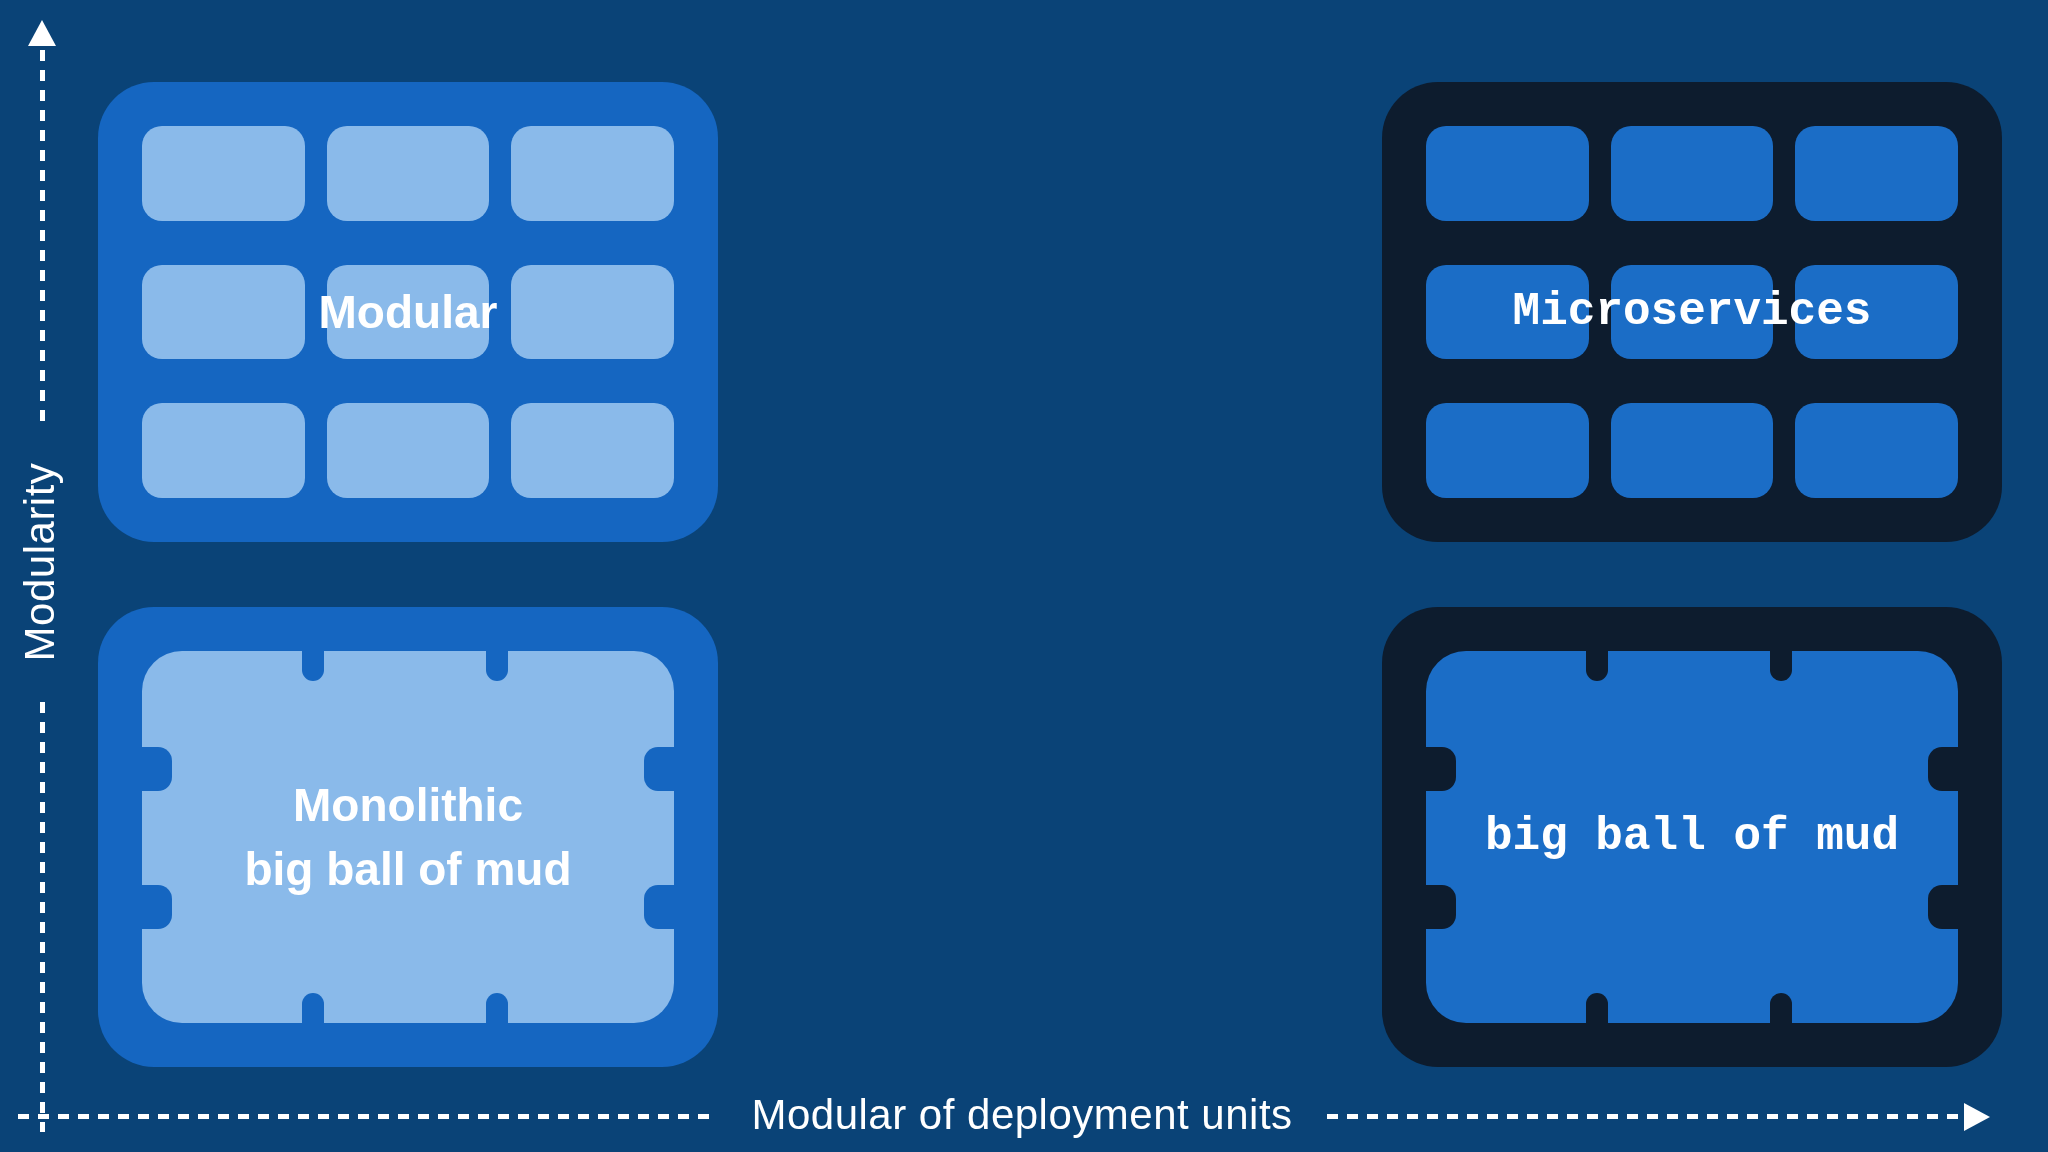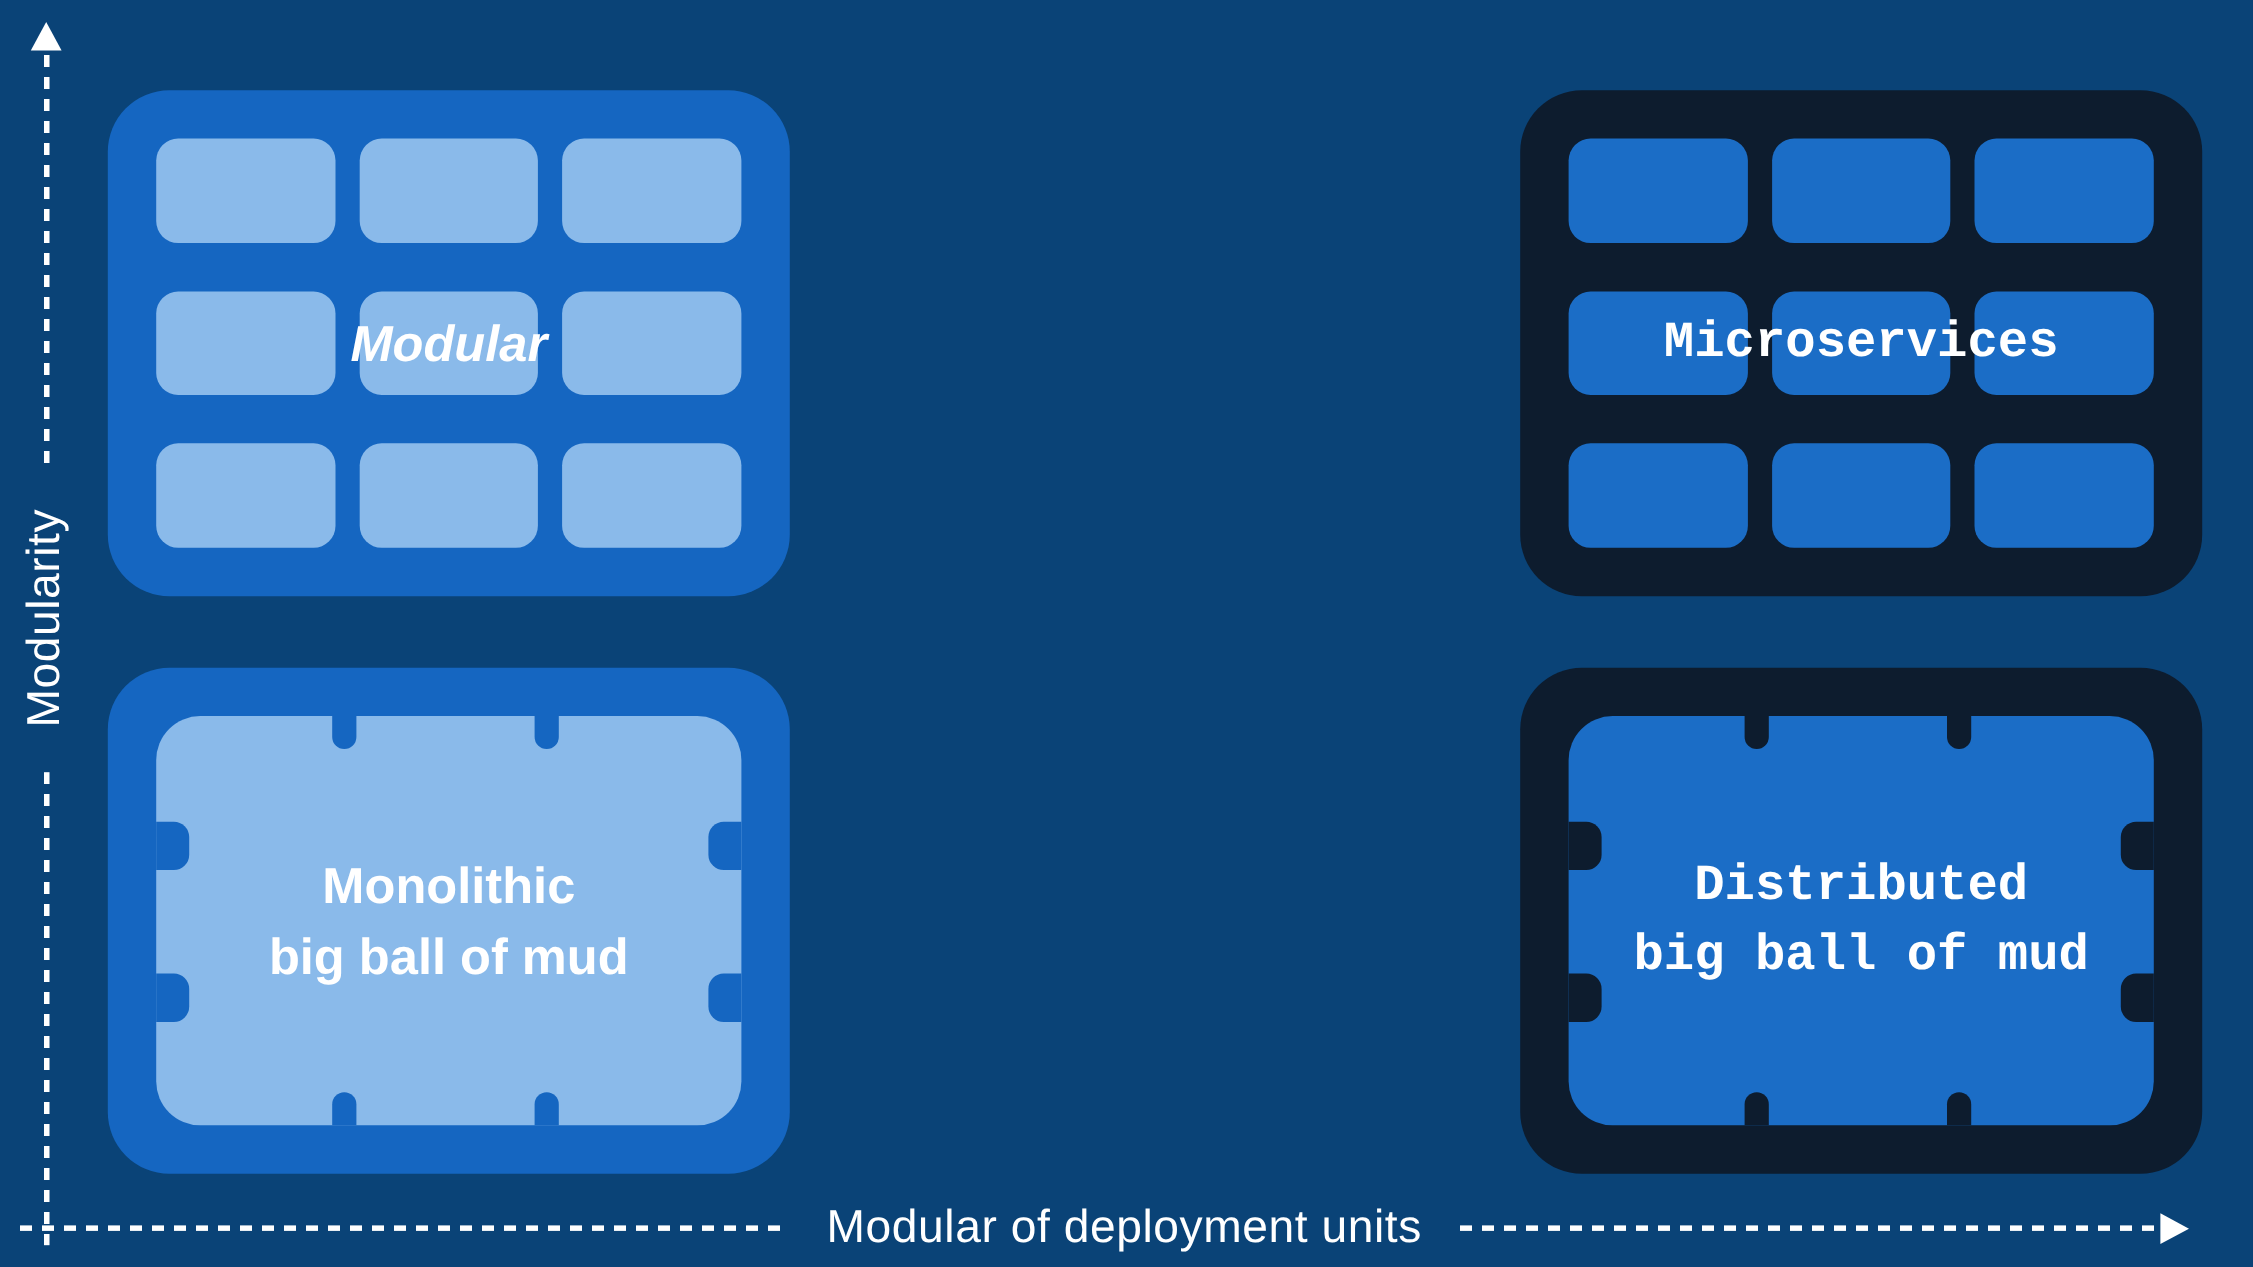--- a/index.html
+++ b/index.html
@@ -28,21 +28,21 @@
     border-left:26px solid var(--axis);}
   .axis-label{position:absolute;color:var(--axis);font-size:42px;font-weight:400;
     letter-spacing:0.5px;white-space:nowrap;}
   .y-label{left:40px;top:562px;transform:translate(-50%,-50%) rotate(-90deg);}
   .x-label{left:1022px;top:1115px;transform:translate(-50%,-50%);}
 
   
   .quad{position:absolute;width:620px;height:460px;border-radius:56px;}
   .quad.mid{background:var(--mid);}
   .quad.dark{background:var(--dark);font-family:Liberation Mono, monospace;}
-  .q-tl{left:98px;top:82px;font-style:italic;}
+  .q-tl{left:98px;top:82px;}
   .q-tr{left:1382px;top:82px;}
   .q-bl{left:98px;top:607px;}
   .q-br{left:1382px;top:607px;}
 
   
   .modgrid{position:absolute;inset:0;display:grid;
     grid-template-columns:repeat(3,1fr);grid-template-rows:repeat(3,1fr);
     padding:44px;column-gap:22px;row-gap:44px;}
   .cell{border-radius:20px;}
   .quad.mid .cell{background:var(--light);}
@@ -137,18 +137,17 @@
       <div class="notch n-top" style="left:160px;"></div>
       <div class="notch n-top" style="left:344px;"></div>
       <div class="notch n-bottom" style="left:160px;"></div>
       <div class="notch n-bottom" style="left:344px;"></div>
       <div class="notch n-left" style="top:96px;"></div>
       <div class="notch n-left" style="top:234px;"></div>
       <div class="notch n-right" style="top:96px;"></div>
       <div class="notch n-right" style="top:234px;"></div>
     </div>
     <div class="q-label">
-      <span>Distributed</span>
       <span>big ball of mud</span>
     </div>
   </div>
 
 </div>
 
 </body></html>

